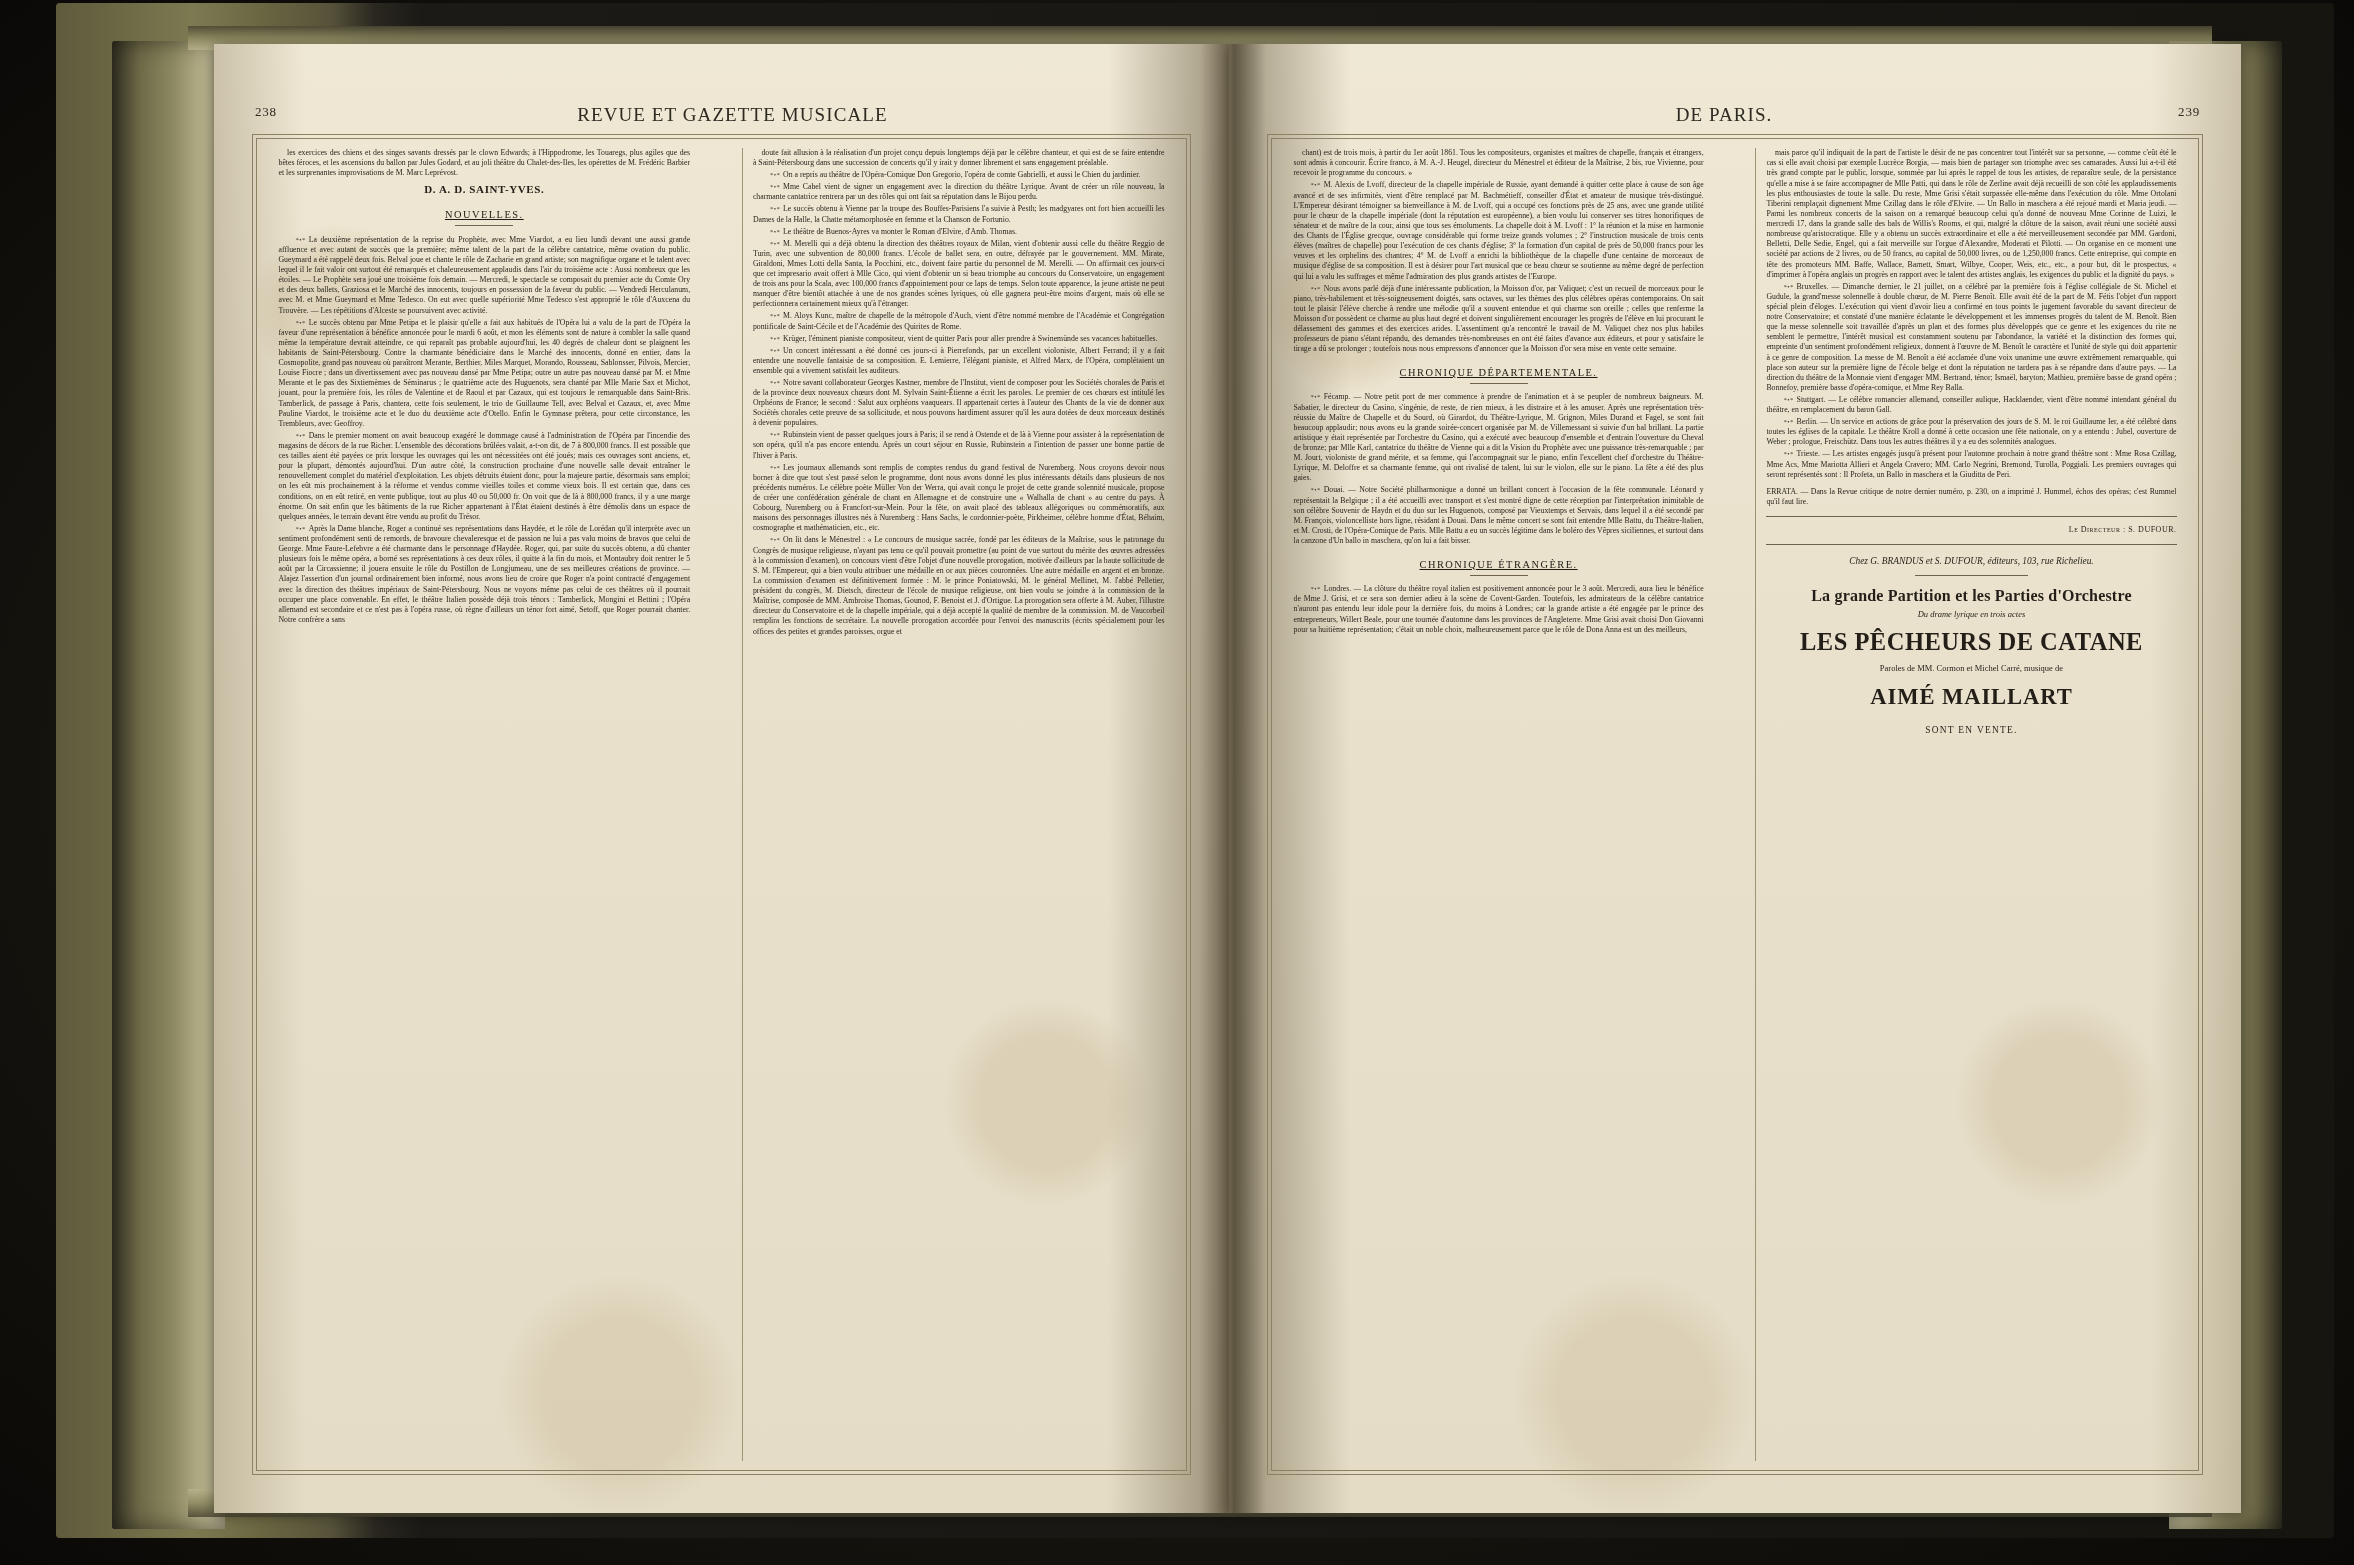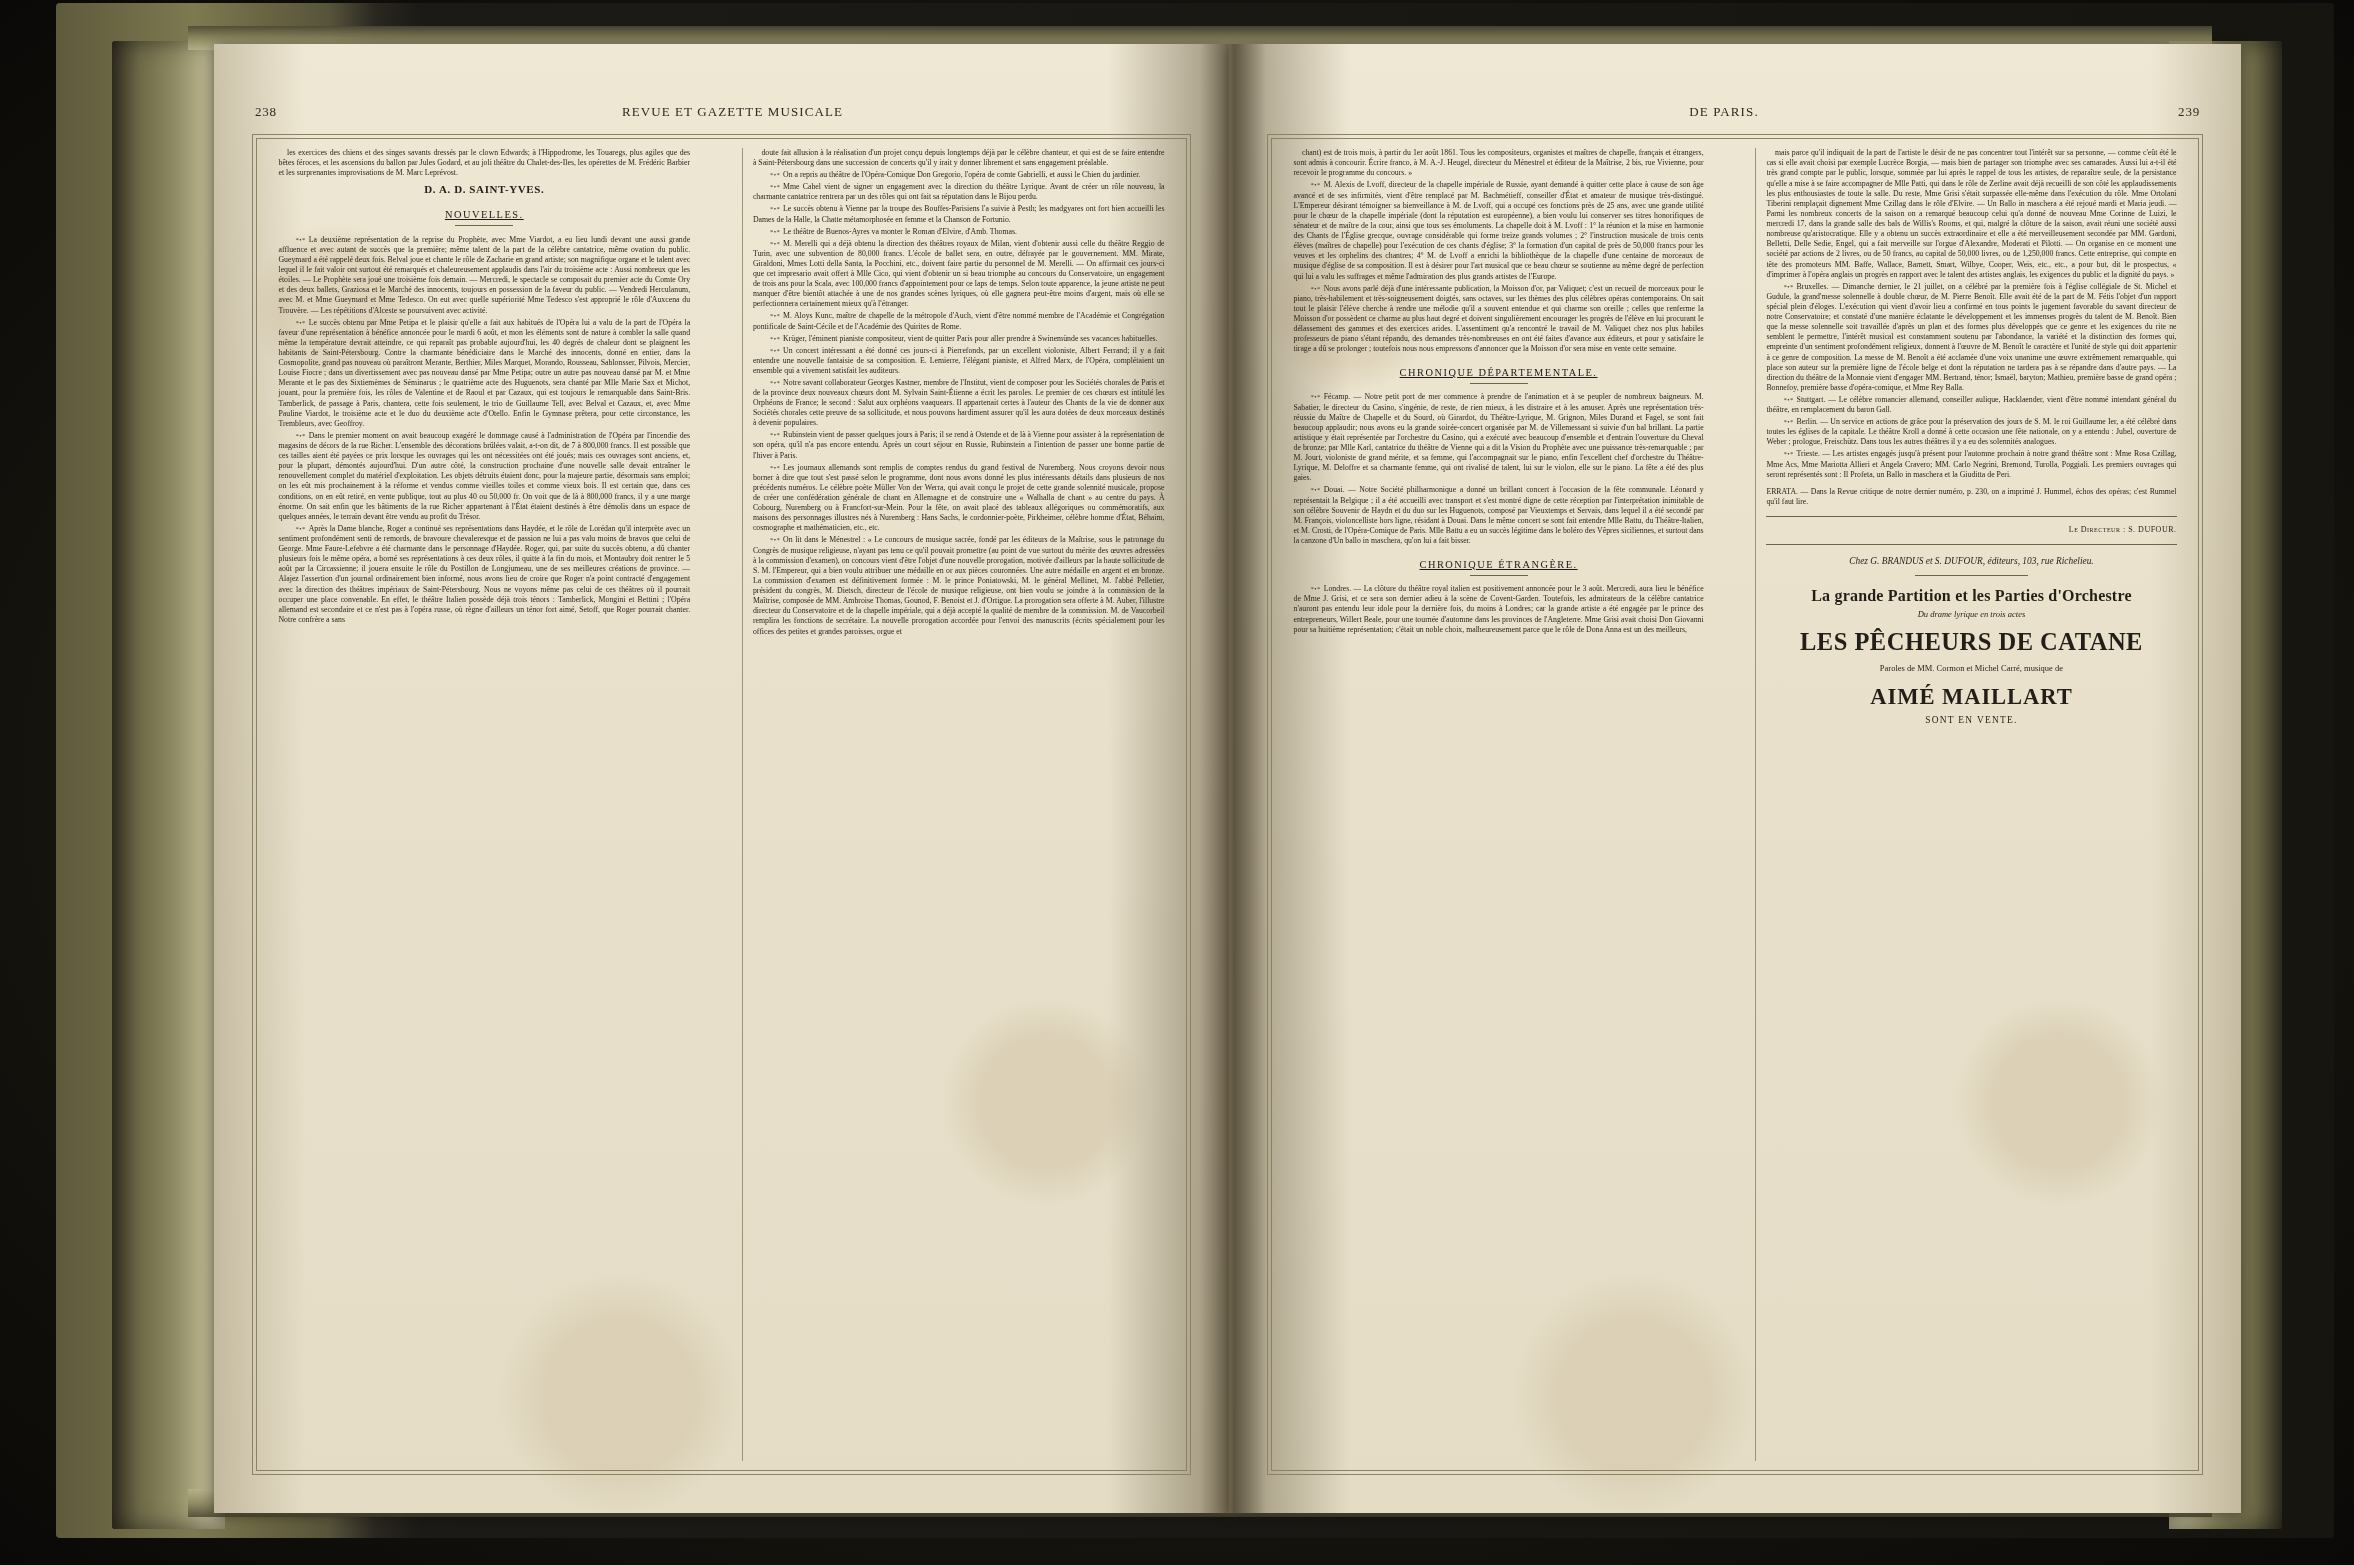--- a/index.html
+++ b/index.html
@@ -75,21 +75,21 @@
       radial-gradient(circle at 82% 72%, rgba(150,120,70,.13) 0 66px, rgba(0,0,0,0) 104px),
       radial-gradient(circle at 40% 92%, rgba(150,120,70,.12) 0 75px, rgba(0,0,0,0) 122px);
   }
   
   .runhead{
     position:absolute;top:60px;left:41px;right:41px;
     font-size:12.2px;letter-spacing:0.8px;color:#2e2a22;
   }
   .runhead .folio{float:left;font-size:13px;}
   .runhead .folio.r{float:right;}
-  .runhead .ttl{text-align:center;font-variant:small-caps;font-size:13px;letter-spacing:1.1px;}
+  .runhead .ttl{text-align:center;font-variant:small-caps;font-size:19px;letter-spacing:1.1px;}
   
   .frame{
     position:absolute;left:38px;right:38px;top:90px;bottom:38px;
     border:0.9px solid #8c8162;
     padding:2.8px;
   }
   .frame-in{
     position:absolute;inset:2.8px;border:0.9px solid #8c8162;
     padding:9.4px 11.3px;
   }
@@ -126,21 +126,21 @@
   }
   .rule{height:0.9px;background:#6d644c;margin:8.5px auto;width:100%;}
   .rule.short{width:113px;}
   
   .ad{ text-align:center;margin-top:9.4px; }
   .ad .big1{font-size:16px;font-weight:bold;letter-spacing:0.2px;margin:5.6px 0 2.8px;}
   .ad .sub{font-style:italic;font-size:8.5px;margin:2.8px 0 5.6px;}
   .ad .big2{font-size:24.5px;font-weight:bold;letter-spacing:0.5px;margin:5.6px 0;}
   .ad .credits{font-size:8.5px;margin:4.7px 0;}
   .ad .big3{font-size:22.6px;font-weight:bold;letter-spacing:0.9px;margin:7.5px 0 1.9px;}
-  .ad .onsale{font-size:9.4px;letter-spacing:1.3px;margin-top:3px;}
+  .ad .onsale{font-size:9.4px;letter-spacing:1.3px;margin-top:13px;}
   .dir{ text-align:right;font-size:8px;font-variant:small-caps;letter-spacing:0.5px;margin:5.6px 0 7.5px;}
   .errata{font-size:7.8px;line-height:1.3;text-align:justify;margin-top:7.5px;}
   .pubs{ text-align:center;font-size:9.4px;font-style:italic;margin:9.4px 0 3.8px;}
 </style>
 </head>
 <body>
 
 <div id="scan">
   <div class="book">
     <div class="edge-left"></div>

